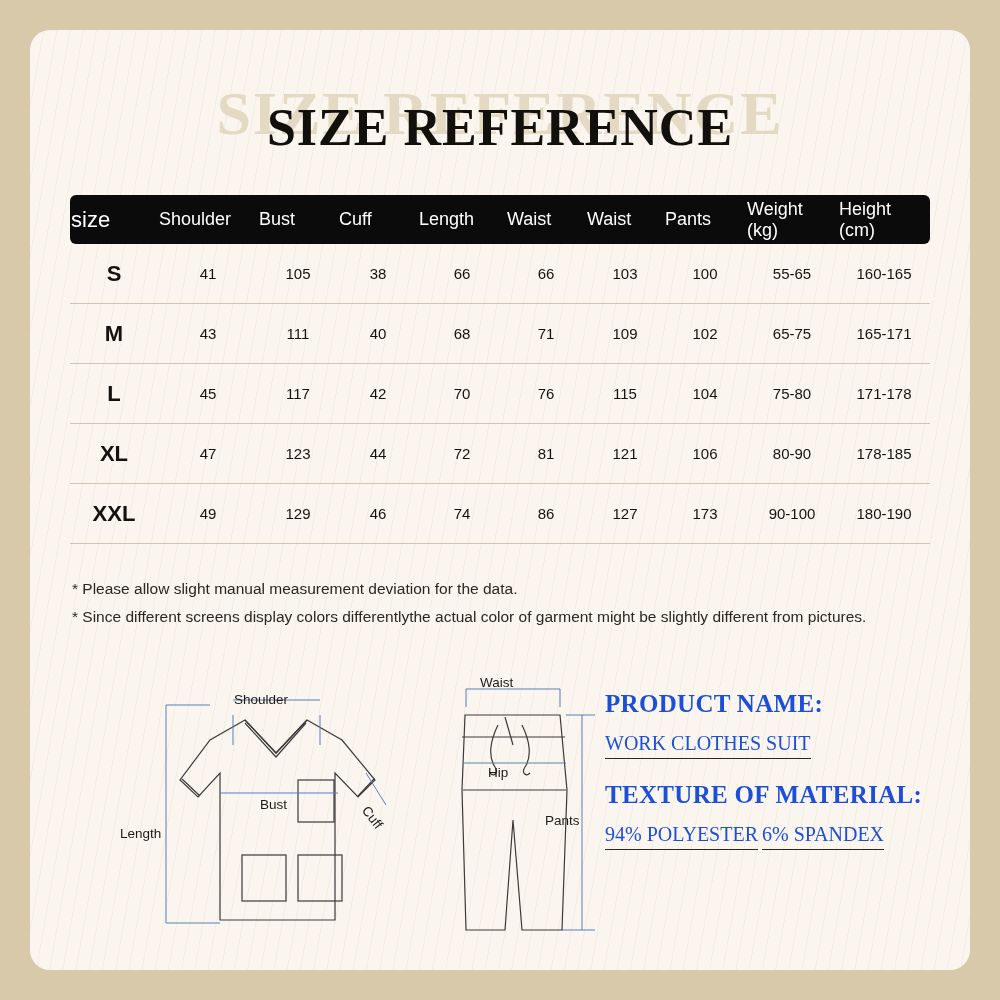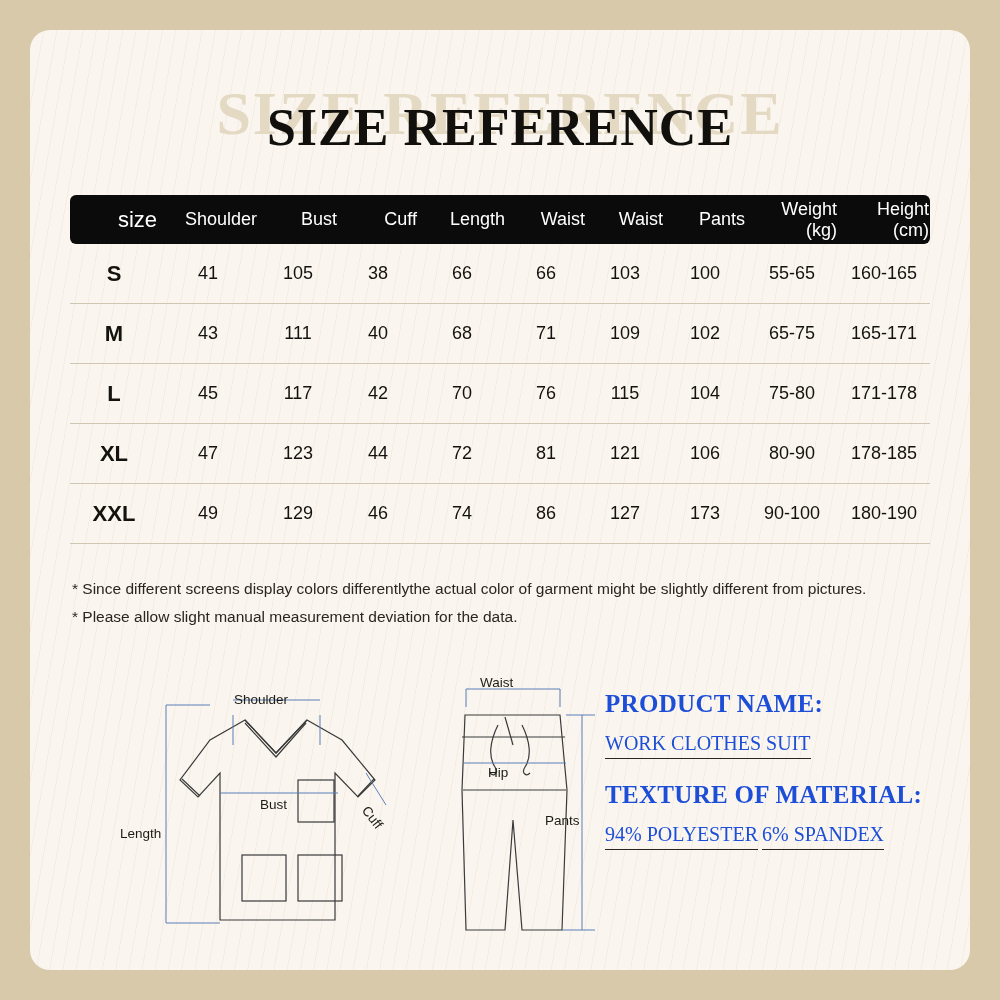--- a/index.html
+++ b/index.html
@@ -65,35 +65,35 @@
     border-collapse: collapse;
     table-layout: fixed;
   }
   table.size-table thead th {
     background: #0b0b0b;
     color: #ffffff;
     font-weight: normal;
     font-size: 18px;
     height: 47px;
     vertical-align: middle;
-    text-align: right;
+    text-align: left;
   }
   table.size-table thead th:first-child {
     border-top-left-radius: 6px;
     border-bottom-left-radius: 6px;
     font-size: 22px;
   }
   table.size-table thead th:last-child {
     border-top-right-radius: 6px;
     border-bottom-right-radius: 6px;
   }
   table.size-table tbody td {
     height: 57px;
     text-align: center;
-    font-size: 18px;
+    font-size: 15px;
     color: #14120f;
     border-bottom: 1px solid #cfc6b4;
   }
   table.size-table tbody tr:last-child td {
     border-bottom: 1px solid #cfc6b4;
   }
   table.size-table tbody td.size-cell {
     font-size: 22px;
     font-weight: bold;
   }
@@ -246,22 +246,22 @@
         <td>86</td>
         <td>127</td>
         <td>173</td>
         <td>90-100</td>
         <td>180-190</td>
       </tr>
     </tbody>
   </table>
 
   <div class="notes">
+    <div>* Please allow slight manual measurement deviation for the data.</div>
     <div>* Since different screens display colors differentlythe actual color of garment might be slightly different from pictures.</div>
-    <div>* Please allow slight manual measurement deviation for the data.</div>
   </div>
 
   <div class="diagram-area">
     <svg class="draw" width="860" height="300" viewBox="0 0 860 300">
       <g stroke="#3a3a3a" fill="none" stroke-width="1.2">
 
         <path d="M175 75 L140 95 L110 135 L128 152 L150 128 L150 275 L265 275 L265 128 L288 152 L305 135 L272 95 L237 75 L206 108 Z"></path>
         <path d="M175 75 L206 108 L237 75"></path>
         <path d="M175 78 L206 112 L236 78"></path>
 

